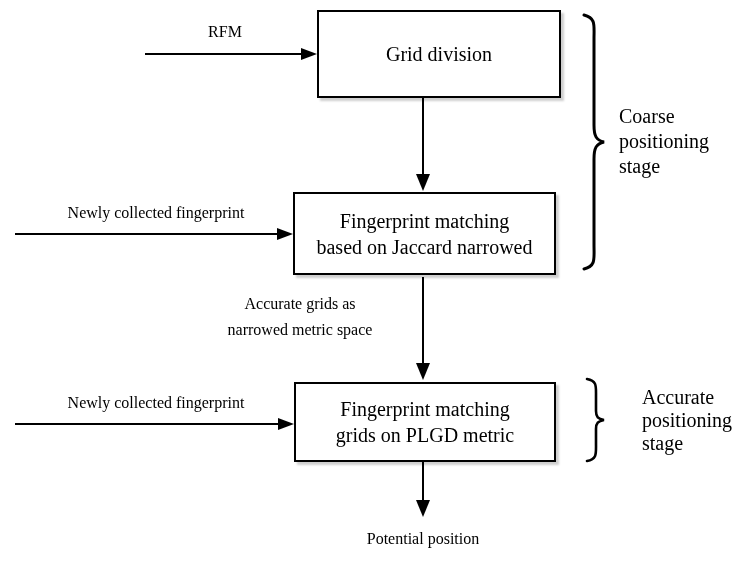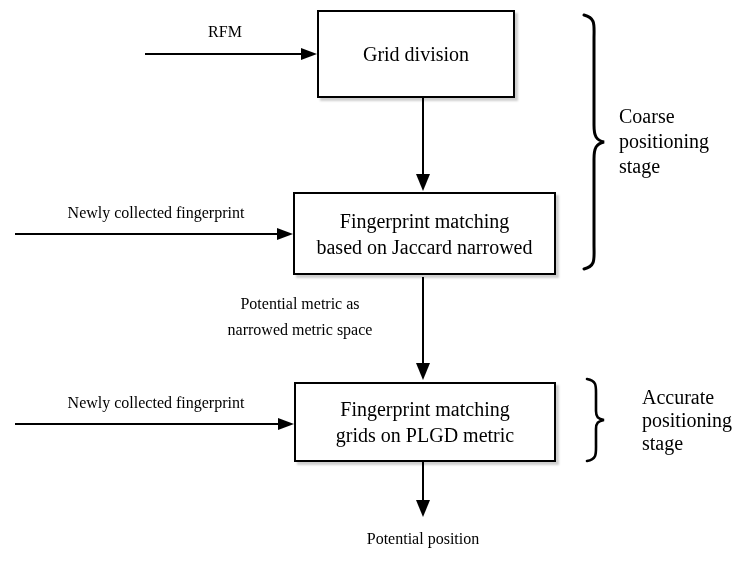--- a/index.html
+++ b/index.html
@@ -70,40 +70,40 @@
 </style>
 </head>
 <body>
 
 <div id="canvas">
 
   <div class="lbl" style="left:165px; top:19px; width:120px;">RFM</div>
   <div class="hline" style="left:145px; top:53px; width:160px;"></div>
   <div class="head-right" style="left:301px; top:48px;"></div>
 
-  <div class="box" style="left:317px; top:10px; width:198px; height:88px;">
+  <div class="box" style="left:317px; top:10px; width:244px; height:88px;">
     <div>Grid division</div>
   </div>
 
   <div class="vline" style="left:422px; top:98px; height:78px;"></div>
   <div class="head-down" style="left:416px; top:174px;"></div>
 
   <div class="lbl" style="left:15px; top:200px; width:282px;">Newly collected fingerprint</div>
   <div class="hline" style="left:15px; top:233px; width:264px;"></div>
   <div class="head-right" style="left:277px; top:228px;"></div>
 
   <div class="box" style="left:293px; top:192px; width:263px; height:83px;">
     <div>Fingerprint matching</div>
     <div>based on Jaccard narrowed</div>
   </div>
 
   <div class="vline" style="left:422px; top:277px; height:88px;"></div>
   <div class="head-down" style="left:416px; top:363px;"></div>
   <div class="lbl" style="left:190px; top:291px; width:220px;">
-    <div>Potential metric as</div>
+    <div>Accurate grids as</div>
     <div>narrowed metric space</div>
   </div>
 
   <div class="lbl" style="left:15px; top:390px; width:282px;">Newly collected fingerprint</div>
   <div class="hline" style="left:15px; top:423px; width:265px;"></div>
   <div class="head-right" style="left:278px; top:418px;"></div>
 
   <div class="box" style="left:294px; top:382px; width:262px; height:80px;">
     <div>Fingerprint matching</div>
     <div>grids on PLGD metric</div>

